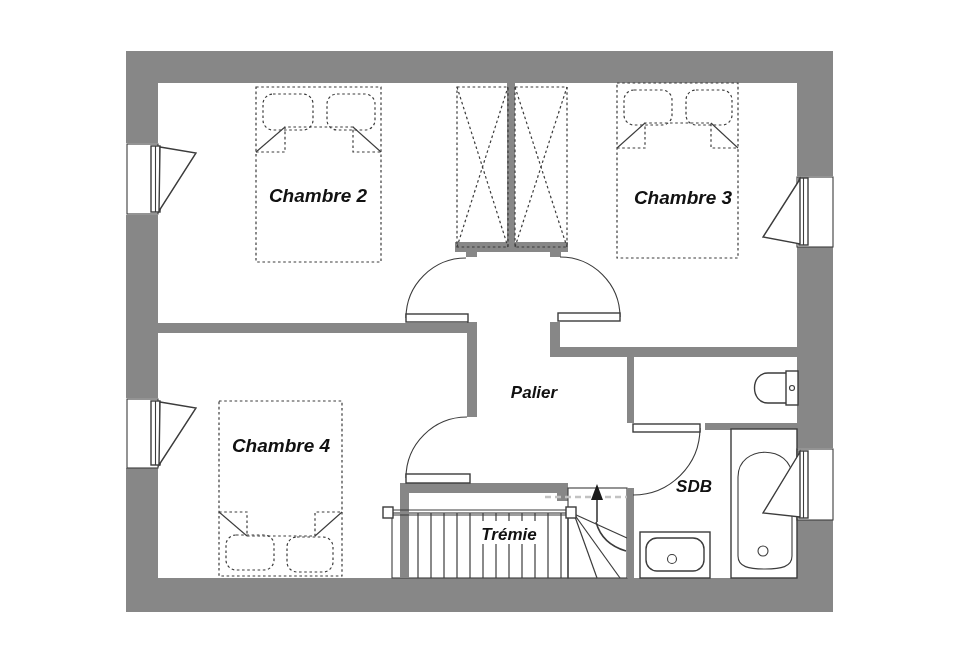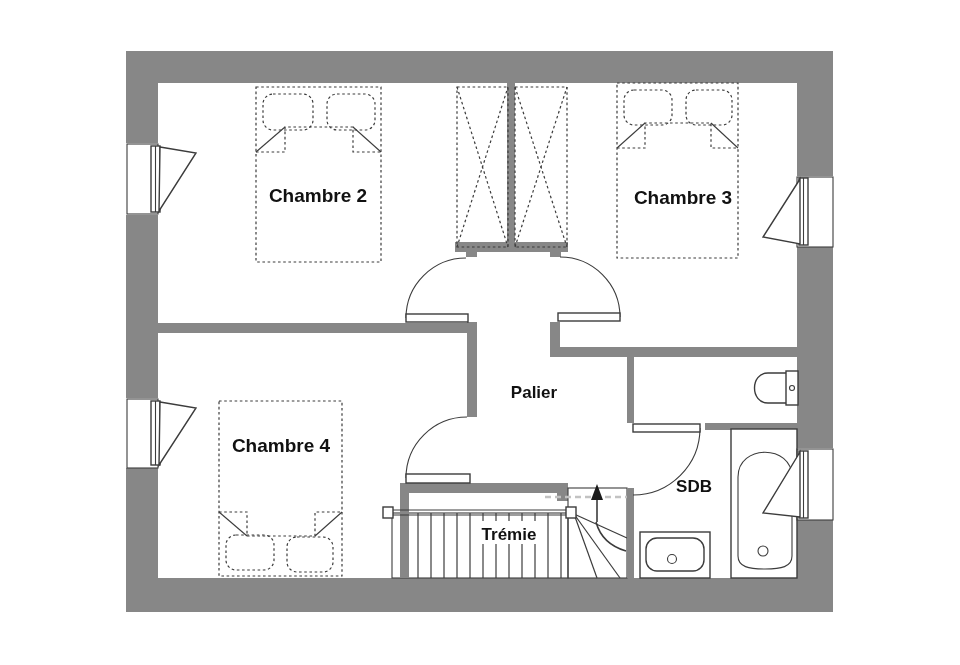--- a/index.html
+++ b/index.html
@@ -1,16 +1,16 @@
 <!DOCTYPE html>
 <html style="--wall: #878787; --line: #3c3c3c; --background: #ffffff; --guide: #c2c2c2; --text: #111111;"><head>
 <meta charset="utf-8">
 <style>
   html,body{margin:0;padding:0;background:var(--background,#fff);}
-  .stage{width:856px;height:665px;position:relative;background:var(--background,#fff);}
+  .stage{width:856px;height:665px;position:relative;background:var(--background,#fff);font-style:italic;}
   svg{display:block;}
   .wall{fill:var(--wall,#878787);stroke:none;}
   .thin{fill:none;stroke:var(--line,#3c3c3c);stroke-width:1.1;}
   .fix{fill:#ffffff;stroke:var(--line,#3c3c3c);stroke-width:1.4;}
   .dash{fill:none;stroke:var(--line,#3c3c3c);stroke-width:1.2;stroke-dasharray:2.6 2.6;}
   .tread{stroke:var(--line,#3c3c3c);stroke-width:1.2;}
   .guide{stroke:var(--guide,#c2c2c2);stroke-width:2.4;stroke-dasharray:6 4;fill:none;}
   .arrow{stroke:var(--line,#2a2a2a);stroke-width:1.6;fill:none;}
   .lbl{font-family:"Liberation Sans",sans-serif;font-weight:bold;font-size:19px;fill:var(--text,#111);text-anchor:middle;}
   .lbl-s{font-family:"Liberation Sans",sans-serif;font-weight:bold;font-size:17px;fill:var(--text,#111);text-anchor:middle;}

